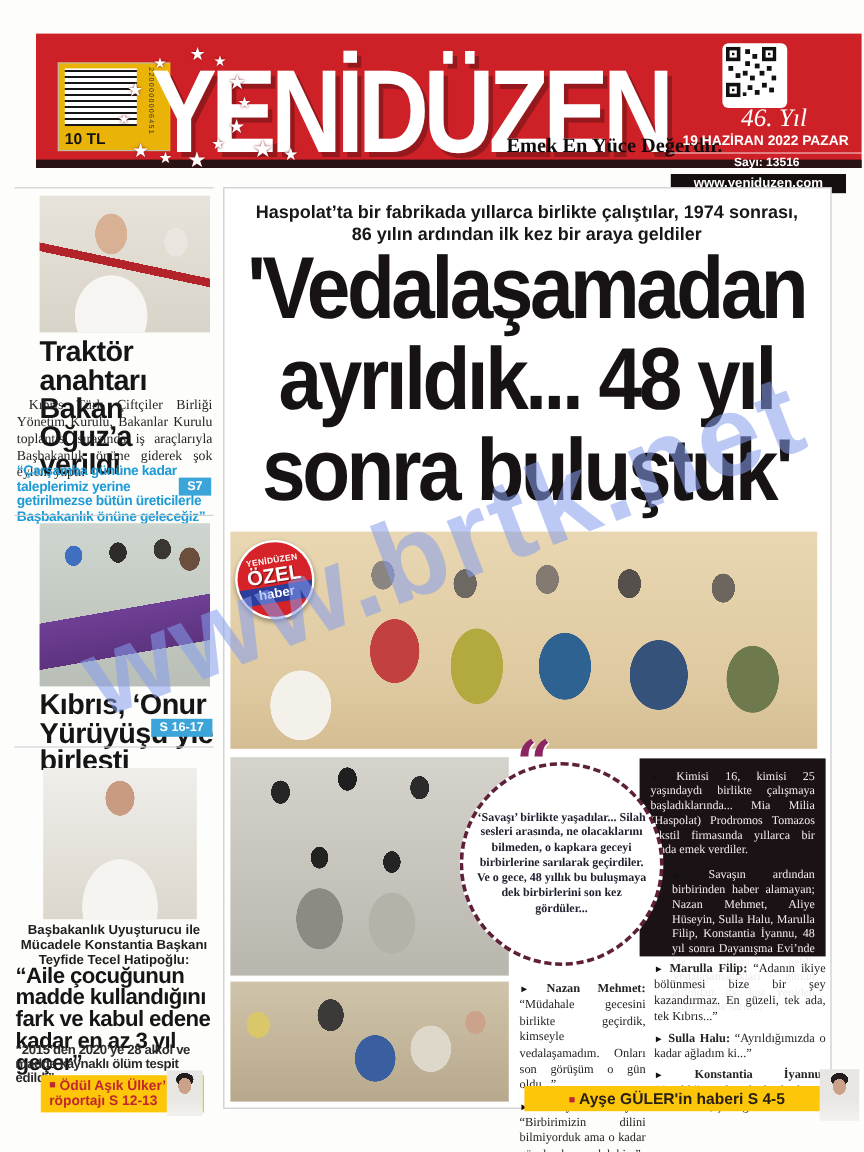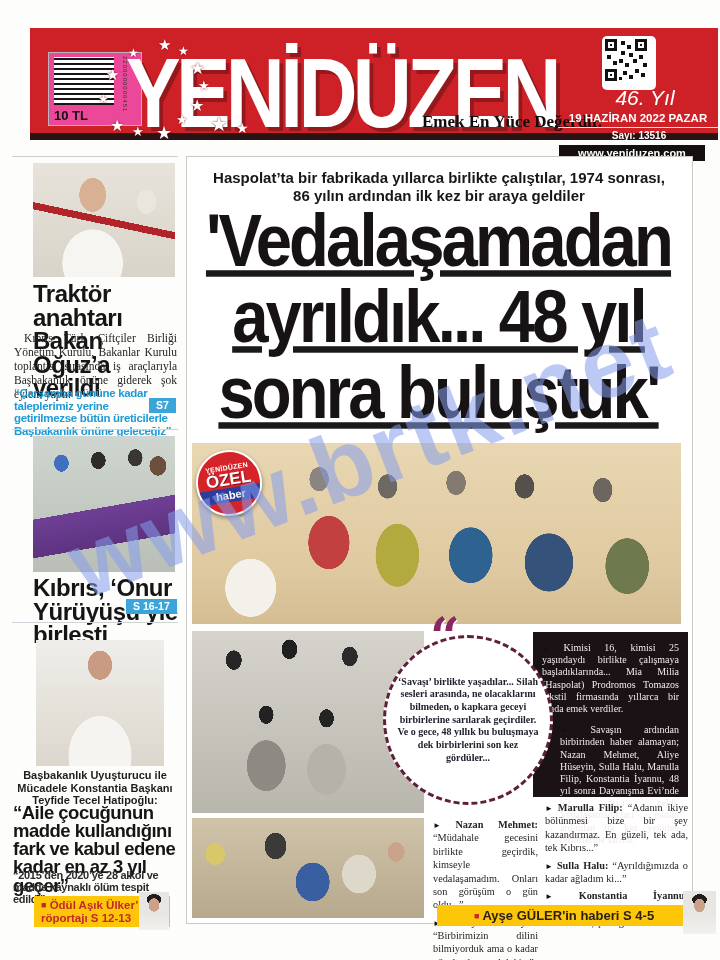--- a/index.html
+++ b/index.html
@@ -4,39 +4,39 @@
 <style>
   html,body{margin:0;padding:0;background:#e9e9e7;}
   .page{position:relative;width:720px;height:960px;background:#fdfdfb;overflow:hidden;
         font-family:"Liberation Sans",sans-serif;color:#1a1a1a;}
   
   .masthead{position:absolute;left:30px;top:28px;width:688px;height:105px;
             background:#ce2127;border-bottom:7px solid #2a1314;}
   .mast-title{position:absolute;left:96px;top:8px;font-weight:700;font-size:88px;
               letter-spacing:-5px;color:#fff;transform:scale(.93,1.12);transform-origin:left top;
               text-shadow:4px 4px 0 rgba(40,10,10,.35);white-space:nowrap;}
-  .barcode-box{position:absolute;left:18px;top:24px;width:94px;height:74px;background:#ec4899;
+  .barcode-box{position:absolute;left:18px;top:24px;width:94px;height:74px;background:#eab308;
                box-shadow:0 0 0 1px #b8b8b8 inset;}
   .barcode-stripes{position:absolute;left:6px;top:5px;width:60px;height:48px;
         background:repeating-linear-gradient(0deg,#161616 0 2px,#fff 2px 5px);}
   .barcode-num{position:absolute;right:14px;top:4px;writing-mode:vertical-rl;font-size:6px;color:#333;letter-spacing:1px;}
   .price{position:absolute;left:6px;bottom:3px;font-weight:700;font-size:13px;color:#111;}
   .star{position:absolute;color:#fff;text-shadow:0 0 2px #7a1215;}
   .st1{left:128px;top:8px;font-size:15px}.st2{left:148px;top:16px;font-size:12px}
   .st3{left:160px;top:30px;font-size:17px}.st4{left:168px;top:50px;font-size:13px}
   .st5{left:160px;top:68px;font-size:16px}.st6{left:146px;top:84px;font-size:13px}
   .st7{left:126px;top:94px;font-size:18px}.st8{left:102px;top:96px;font-size:13px}
   .st9{left:80px;top:88px;font-size:16px}.st10{left:68px;top:64px;font-size:12px}
   .st11{left:76px;top:38px;font-size:15px}.st12{left:98px;top:18px;font-size:12px}
   .st13{left:180px;top:84px;font-size:20px}.st14{left:206px;top:92px;font-size:14px}
   .tagline{position:absolute;left:392px;top:84px;font-family:"Liberation Serif",serif;
            font-weight:700;font-size:17px;color:#120b0b;}
   .qr{position:absolute;left:572px;top:8px;width:48px;height:48px;background:#fff;border-radius:5px;padding:3px;}
   .year-script{position:absolute;left:540px;top:58px;width:150px;text-align:center;color:#fff;
-               font-family:Liberation Sans, sans-serif;font-style:italic;font-size:21px;}
+               font-family:Liberation Serif, serif;font-style:italic;font-size:21px;}
   .date-line{position:absolute;left:528px;top:84px;width:160px;text-align:center;color:#fff;
              font-weight:700;font-size:11.5px;border-bottom:1px solid rgba(255,255,255,.85);padding-bottom:3px;}
   .issue-no{position:absolute;left:528px;top:102px;width:162px;text-align:center;color:#fff;
             font-weight:700;font-size:10px;}
   .site-bar{position:absolute;left:529px;top:117px;width:146px;height:16px;background:#15100f;
             color:#fff;font-weight:700;font-size:11px;text-align:center;line-height:16px;}
   
   .watermark{position:absolute;left:-20px;top:400px;width:780px;text-align:center;z-index:60;
              font-weight:700;font-size:96px;letter-spacing:3px;color:rgba(133,156,236,.55);
              transform:rotate(-21deg);pointer-events:none;}
@@ -87,21 +87,21 @@
   .portrait{position:absolute;background:
      radial-gradient(9px 11px at 50% 34%,#caa189 60%,rgba(0,0,0,0) 61%),
      radial-gradient(12px 9px at 50% 20%,#221d1c 60%,rgba(0,0,0,0) 61%),
      linear-gradient(180deg,#e8e6e2 55%,#f3f1ee);}
   .pr1{left:139px;top:892px;width:30px;height:38px;z-index:5;}
   
   .mainbox{position:absolute;left:186px;top:156px;width:505px;height:766px;
            border:1px solid #c9c9c9;background:#fff;}
   .m-kicker{position:absolute;left:190px;top:169px;width:498px;text-align:center;
             font-weight:700;font-size:15px;line-height:1.2;color:#171717;}
-  .m-head{position:absolute;left:186px;top:202px;width:505px;text-align:center;text-decoration:underline;}
+  .m-head{position:absolute;left:186px;top:202px;width:505px;text-align:center;}
   .m-head div{font-weight:700;font-size:68px;line-height:76px;letter-spacing:-3px;color:#171314;
               transform:scale(.96,1.08);}
   .ph-main{left:192px;top:443px;width:489px;height:181px;
     background:
      radial-gradient(16px 20px at 10% 34%,#b9b3ac 60%,rgba(0,0,0,0) 61%),
      radial-gradient(16px 20px at 26% 20%,#8a8580 60%,rgba(0,0,0,0) 61%),
      radial-gradient(16px 20px at 40% 24%,#6e6862 60%,rgba(0,0,0,0) 61%),
      radial-gradient(16px 20px at 54% 22%,#837a72 60%,rgba(0,0,0,0) 61%),
      radial-gradient(16px 20px at 68% 24%,#55504c 60%,rgba(0,0,0,0) 61%),
      radial-gradient(16px 20px at 84% 26%,#6d665f 60%,rgba(0,0,0,0) 61%),

